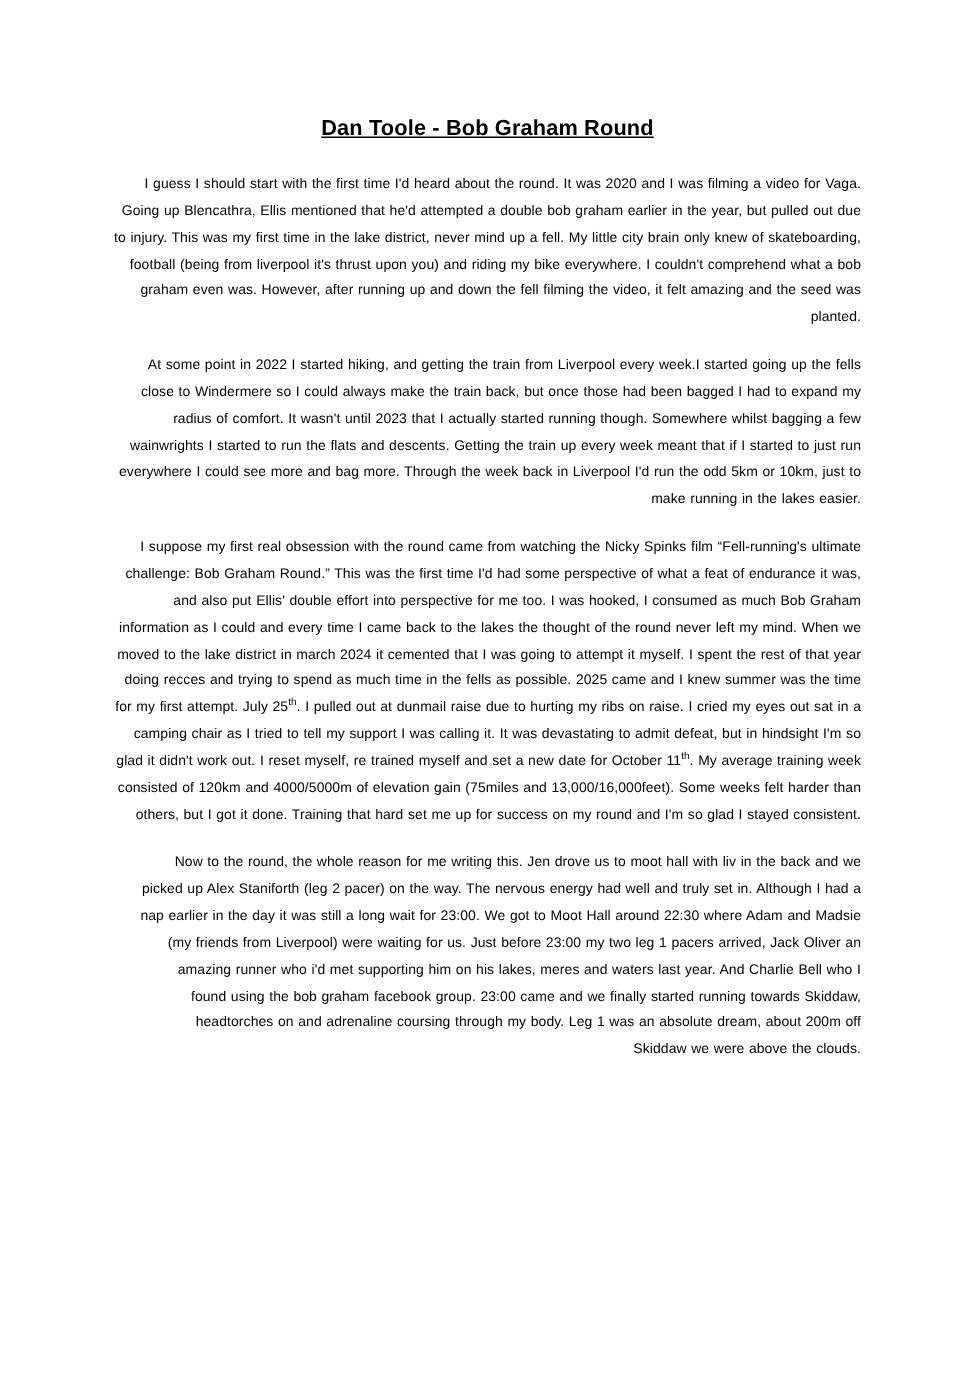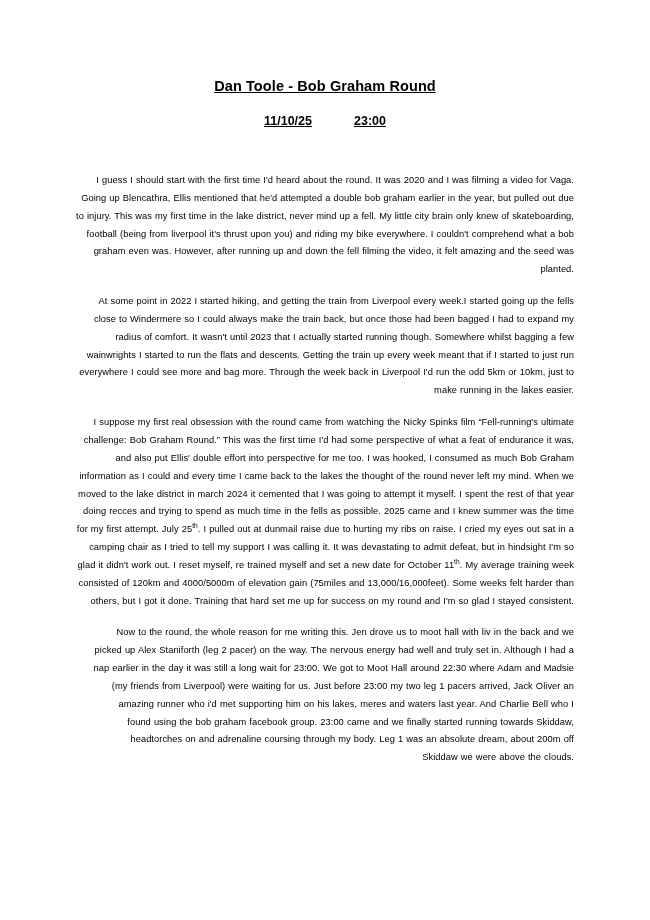--- a/index.html
+++ b/index.html
@@ -60,23 +60,20 @@
     line-height: 0;
   }
 </style>
 </head>
 <body>
 
 <div class="page">
 
   <h1 class="doc-title">Dan Toole - Bob Graham Round</h1>
 
-  <div class="doc-subtitle">
-    <span>11/10/25</span><span class="gap"></span><span>23:00</span>
-  </div>
 
   <div class="body-text">
     <p class="para">I guess I should start with the first time I'd heard about the round. It was 2020 and I was filming a video for Vaga. Going up Blencathra, Ellis mentioned that he'd attempted a double bob graham earlier in the year, but pulled out due to injury. This was my first time in the lake district, never mind up a fell. My little city brain only knew of skateboarding, football (being from liverpool it's thrust upon you) and riding my bike everywhere. I couldn't comprehend what a bob graham even was. However, after running up and down the fell filming the video, it felt amazing and the seed was planted.</p>
     <p class="para">At some point in 2022 I started hiking, and getting the train from Liverpool every week.I started going up the fells close to Windermere so I could always make the train back, but once those had been bagged I had to expand my radius of comfort. It wasn't until 2023 that I actually started running though. Somewhere whilst bagging a few wainwrights I started to run the flats and descents. Getting the train up every week meant that if I started to just run everywhere I could see more and bag more. Through the week back in Liverpool I'd run the odd 5km or 10km, just to make running in the lakes easier.</p>
     <p class="para">I suppose my first real obsession with the round came from watching the Nicky Spinks film “Fell-running's ultimate challenge: Bob Graham Round.” This was the first time I'd had some perspective of what a feat of endurance it was, and also put Ellis' double effort into perspective for me too. I was hooked, I consumed as much Bob Graham information as I could and every time I came back to the lakes the thought of the round never left my mind. When we moved to the lake district in march 2024 it cemented that I was going to attempt it myself. I spent the rest of that year doing recces and trying to spend as much time in the fells as possible. 2025 came and I knew summer was the time for my first attempt. July 25<sup>th</sup>. I pulled out at dunmail raise due to hurting my ribs on raise. I cried my eyes out sat in a camping chair as I tried to tell my support I was calling it. It was devastating to admit defeat, but in hindsight I'm so glad it didn't work out. I reset myself, re trained myself and set a new date for October 11<sup>th</sup>. My average training week consisted of 120km and 4000/5000m of elevation gain (75miles and 13,000/16,000feet). Some weeks felt harder than others, but I got it done. Training that hard set me up for success on my round and I'm so glad I stayed consistent.</p>
     <p class="para">Now to the round, the whole reason for me writing this. Jen drove us to moot hall with liv in the back and we picked up Alex Staniforth (leg 2 pacer) on the way. The nervous energy had well and truly set in. Although I had a nap earlier in the day it was still a long wait for 23:00. We got to Moot Hall around 22:30 where Adam and Madsie (my friends from Liverpool) were waiting for us. Just before 23:00 my two leg 1 pacers arrived, Jack Oliver an amazing runner who i'd met supporting him on his lakes, meres and waters last year. And Charlie Bell who I found using the bob graham facebook group. 23:00 came and we finally started running towards Skiddaw, headtorches on and adrenaline coursing through my body. Leg 1 was an absolute dream, about 200m off Skiddaw we were above the clouds.</p>
   </div>
 
 </div>
 

